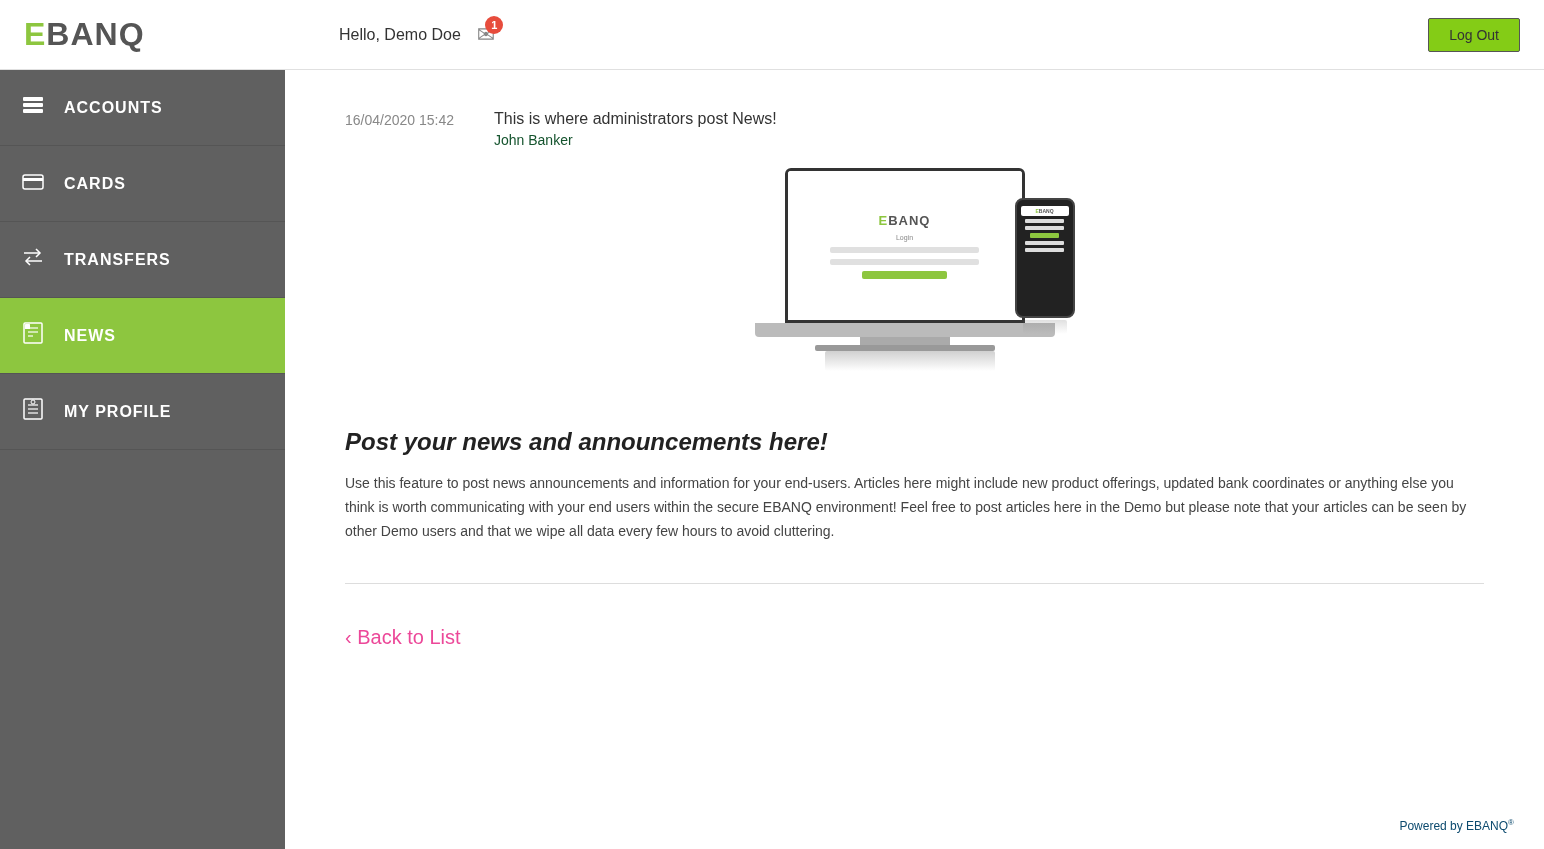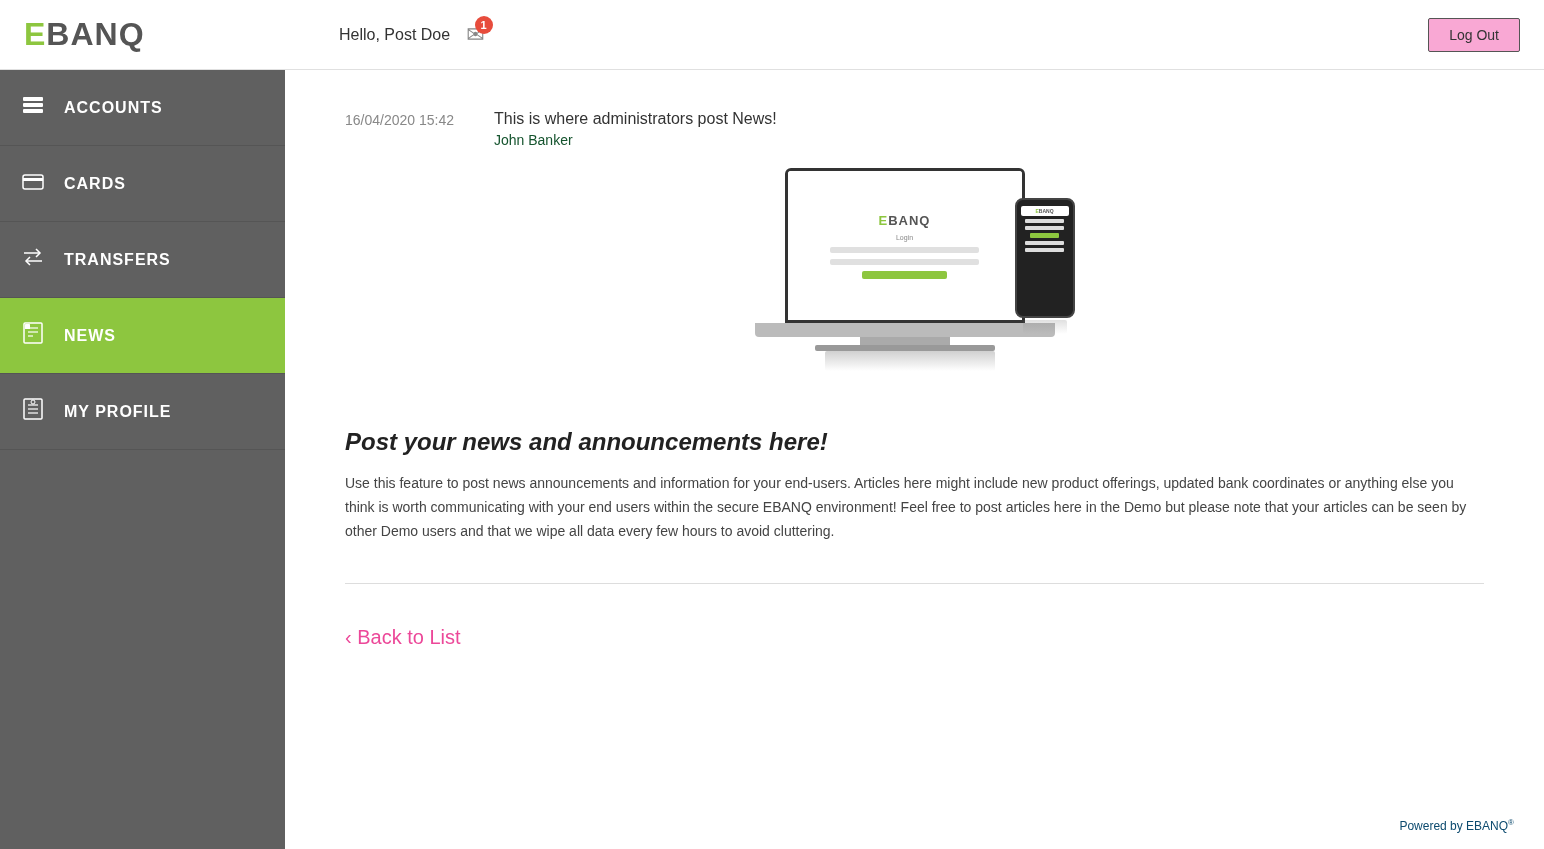--- a/index.html
+++ b/index.html
@@ -59,21 +59,21 @@
       height: 18px;
       font-size: 11px;
       display: flex;
       align-items: center;
       justify-content: center;
       font-weight: bold;
     }
     .logout-btn {
       margin-left: auto;
       border: 1.5px solid #555;
-      background: #f9a8d4;
+      background: #84cc16;
       padding: 8px 20px;
       font-size: 14px;
       cursor: pointer;
       color: #333;
       border-radius: 2px;
     }
 
     
     .layout {
       display: flex;
@@ -325,21 +325,21 @@
 </head>
 <body>
 
 <div class="header">
   <div class="logo">
     <span class="logo-text">
       <span class="e">E</span><span class="banq">BANQ</span>
     </span>
   </div>
   <div class="header-right">
-    <span class="greeting">Hello, Post Doe</span>
+    <span class="greeting">Hello, Demo Doe</span>
     <div class="notification-icon">
       <span class="envelope">✉</span>
       <span class="notif-badge">1</span>
     </div>
     <button class="logout-btn">Log Out</button>
   </div>
 </div>
 
 <div class="layout">
 

